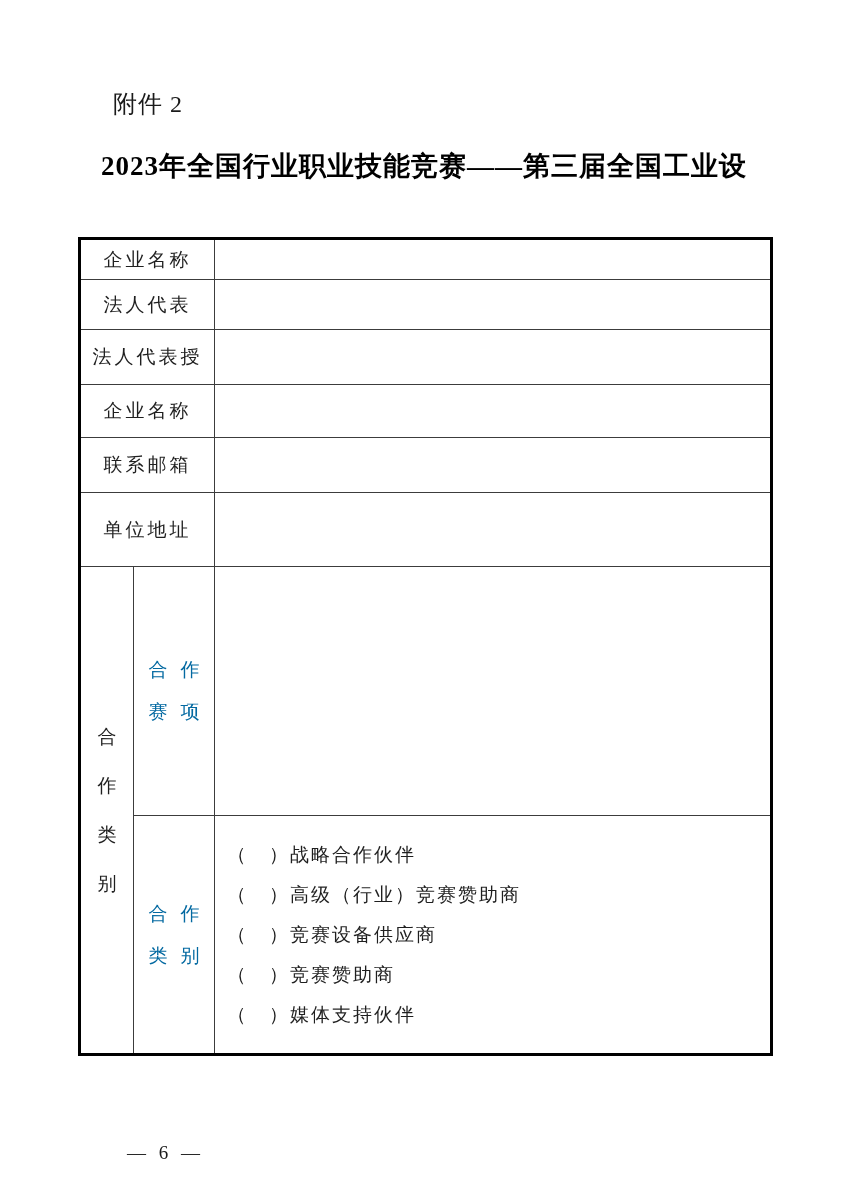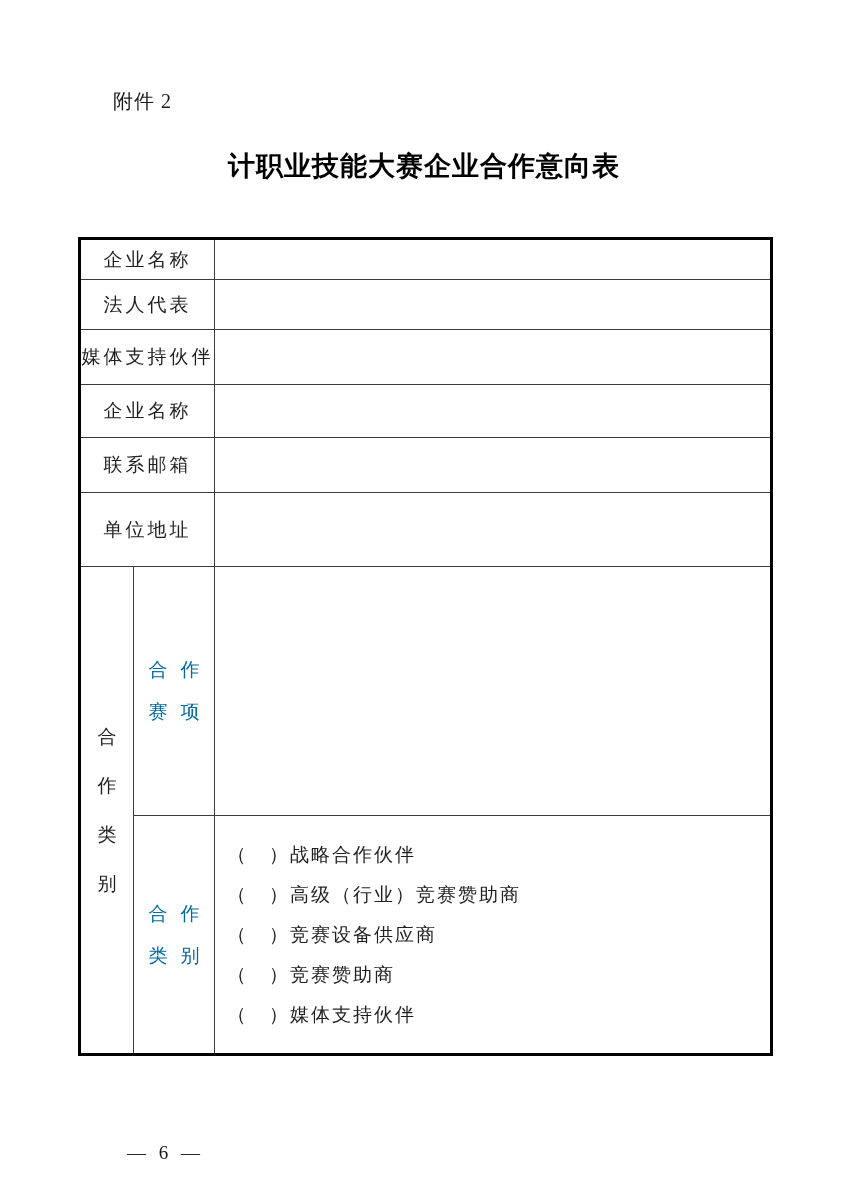--- a/index.html
+++ b/index.html
@@ -19,21 +19,21 @@
     inset: 0;
     width: 848px;
     height: 1200px;
     background: #ffffff;
     overflow: hidden;
   }
   .attachment-label {
     position: absolute;
     left: 113px;
     top: 88px;
-    font-size: 20px;
+    font-size: 24px;
     letter-spacing: 1px;
     color: #1a1a1a;
     white-space: nowrap;
   }
   .doc-title {
     position: absolute;
     top: 144px;
     left: 0;
     width: 848px;
     text-align: center;
@@ -118,40 +118,40 @@
   }
 </style>
 </head>
 <body>
 
 <div class="page">
 
   <div class="attachment-label">附件 2</div>
 
   <div class="doc-title">
-    <div>计职业技能大赛企业合作意向表</div>
+    <div>2023年全国行业职业技能竞赛——第三届全国工业设</div>
   </div>
 
   <table class="form-table">
     <colgroup>
       <col style="width:54px">
       <col style="width:81px">
       <col style="width:557px">
     </colgroup>
     <tbody>
       <tr style="height:41px">
         <td class="label-cell" colspan="2">企业名称</td>
         <td class="value-cell"></td>
       </tr>
       <tr style="height:50px">
         <td class="label-cell" colspan="2">法人代表</td>
         <td class="value-cell"></td>
       </tr>
       <tr style="height:55px">
-        <td class="label-cell" colspan="2">媒体支持伙伴</td>
+        <td class="label-cell" colspan="2">法人代表授</td>
         <td class="value-cell"></td>
       </tr>
       <tr style="height:53px">
         <td class="label-cell" colspan="2">企业名称</td>
         <td class="value-cell"></td>
       </tr>
       <tr style="height:55px">
         <td class="label-cell" colspan="2">联系邮箱</td>
         <td class="value-cell"></td>
       </tr>

